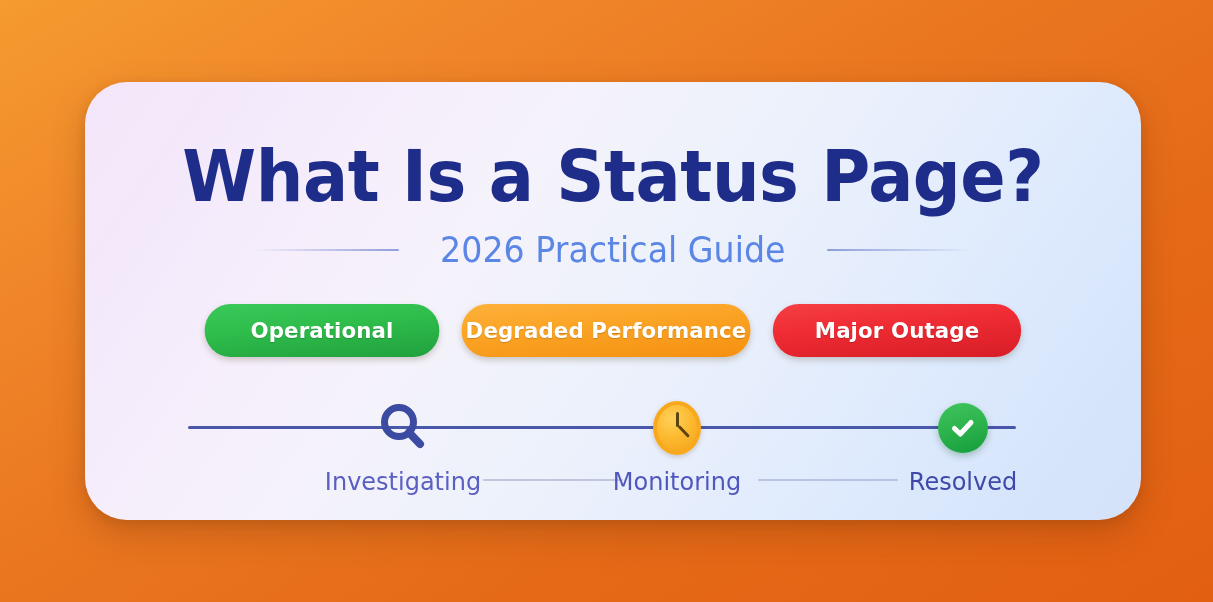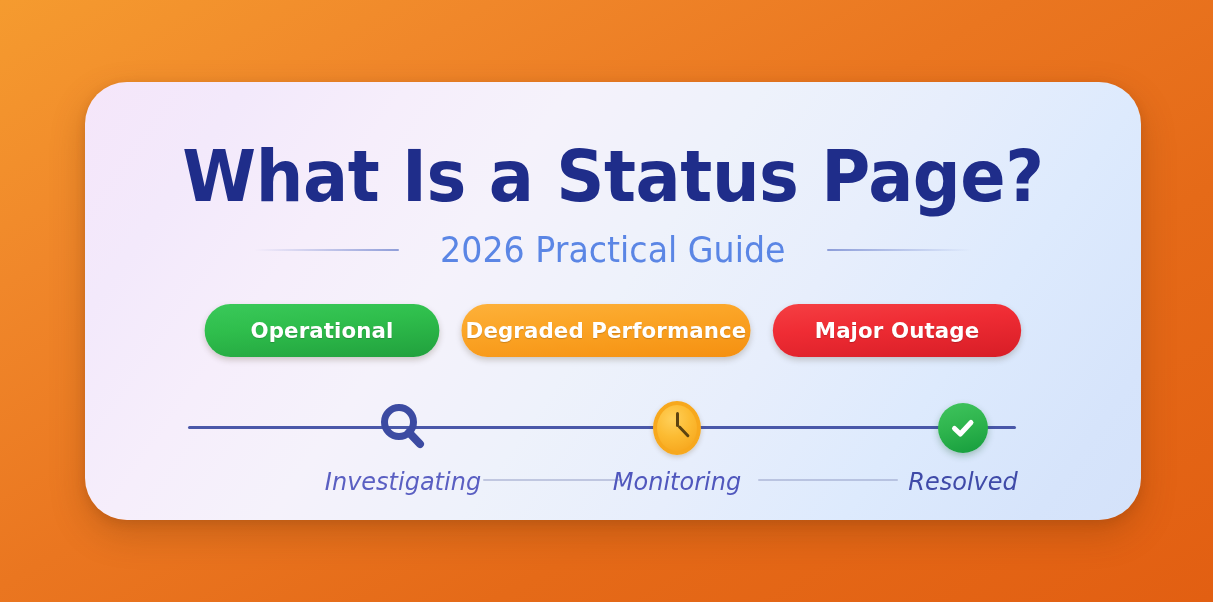--- a/index.html
+++ b/index.html
@@ -134,21 +134,20 @@
     background: linear-gradient(175deg, #f53f43 0%, #ef2c34 40%, #d71d26 100%);
   }
 
   
   #timeline {
     position: absolute;
     top: 313px;
     left: 103px;
     width: 828px;
     height: 105px;
-    font-style: italic;
   }
   #timeline-track {
     position: absolute;
     top: 31px;
     left: 0;
     width: 828px;
     height: 3px;
     background: #3c4ba2;
     border-radius: 2px;
     opacity: 0.92;

